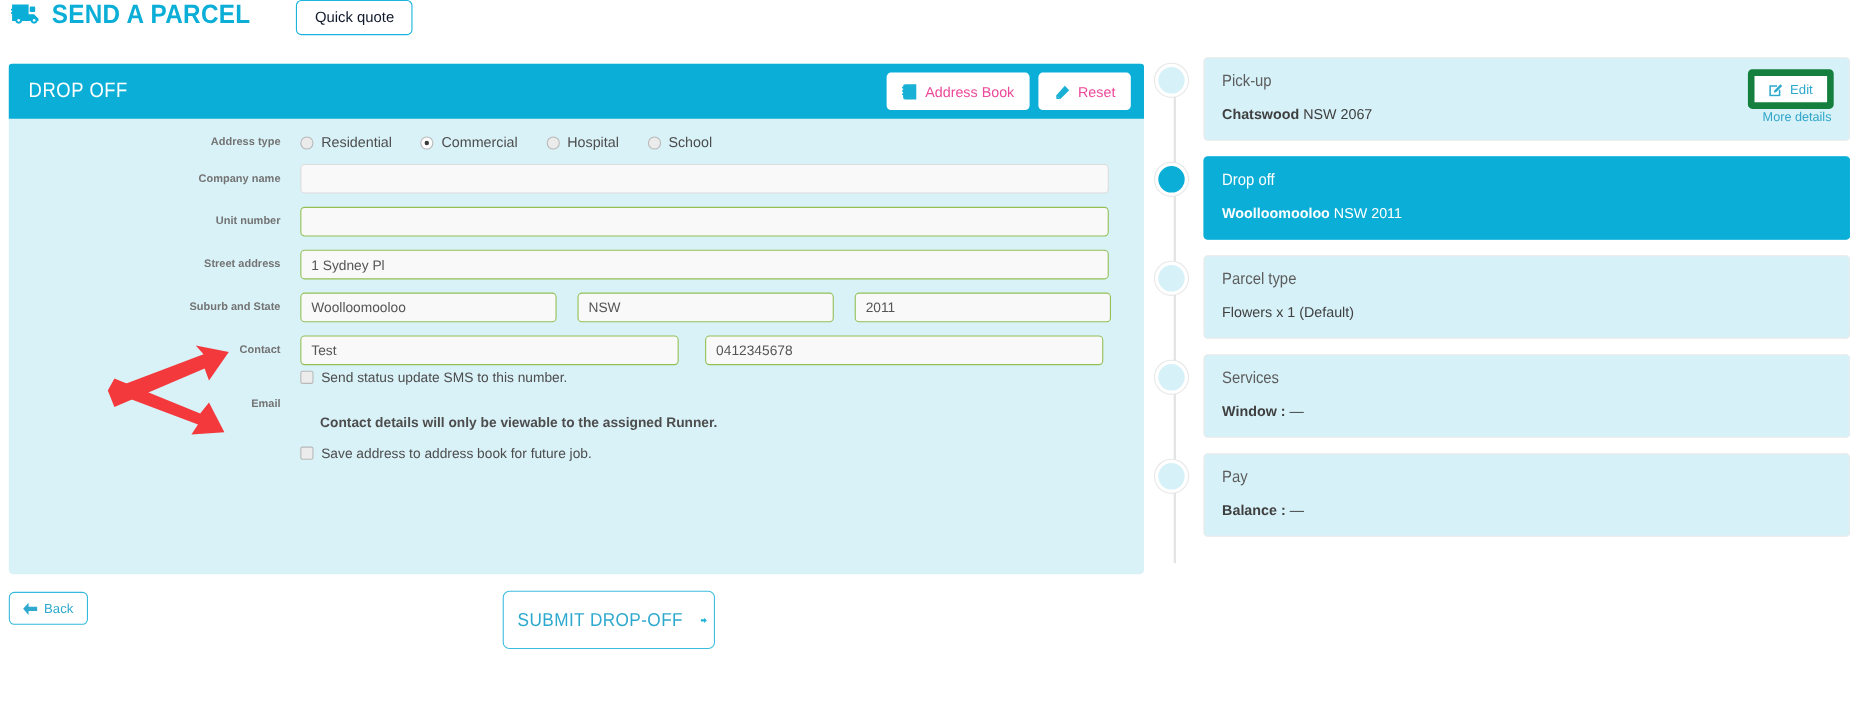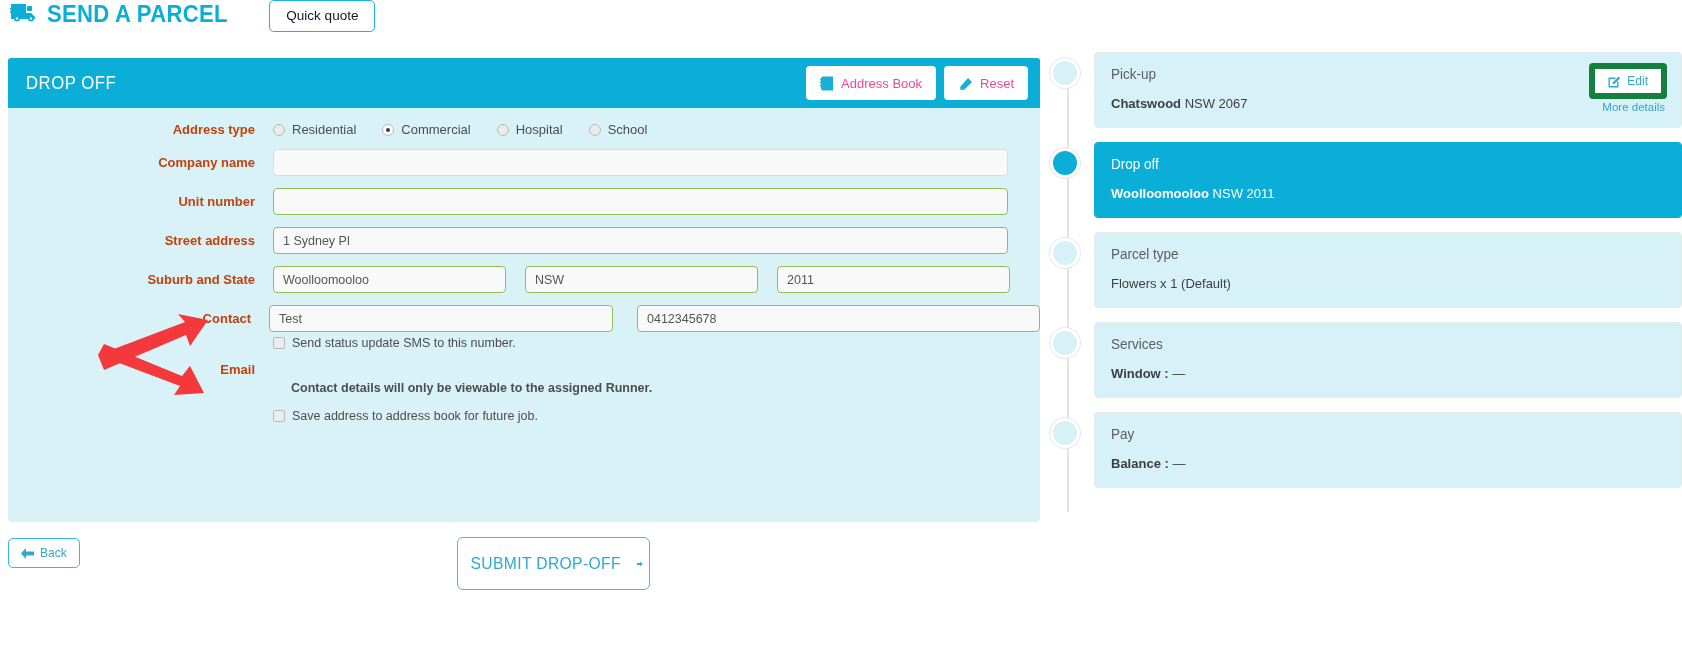--- a/index.html
+++ b/index.html
@@ -55,21 +55,21 @@
     cursor: pointer; white-space: nowrap;
   }
   .hdr-btn svg { display: block; }
 
   
   .form-body { padding: 14px 0 0 0; }
   .row { display: flex; align-items: center; margin-bottom: 12px; }
   .row.tight { margin-bottom: 4px; }
   .lbl {
     width: 265px; text-align: right; padding-right: 18px;
-    font-size: 13px; font-weight: bold; color: #c2410c; white-space: nowrap;
+    font-size: 10px; font-weight: bold; color: #737373; white-space: nowrap;
   }
   .ctrl { flex: 1; display: flex; align-items: center; }
 
   .radio-group { display: flex; align-items: center; gap: 0; }
   .radio-opt { display: flex; align-items: center; margin-right: 26px; cursor: pointer; }
   .radio-dot {
     width: 12px; height: 12px; border-radius: 50%;
     border: 1px solid #b9b9b9; background: #ebebeb;
     margin-right: 7px; position: relative; flex: none;
   }
@@ -86,21 +86,21 @@
     font-family: "Liberation Sans", sans-serif;
   }
   input.fld::placeholder { color: #a8a8a8; }
   .b-grey { border: 1px solid #dcdcdc; }
   .b-green { border: 1px solid #93c055; }
   .bg-yellow { background: #f7f8c2; }
 
   .w-full { width: 735px; }
   .w-third { width: 233px; }
   .w-half { width: 344px; }
-  .w-halfb { width: 403px; }
+  .w-halfb { width: 362px; }
   .gap-sm { margin-left: 19px; }
   .gap-md { margin-left: 24px; }
 
   .checkrow { display: flex; align-items: center; margin-left: 265px; margin-bottom: 12px; }
   .chk {
     width: 12px; height: 12px; border: 1px solid #b9b9b9; background: #ececec;
     border-radius: 2px; margin-right: 7px; flex: none; cursor: pointer;
   }
   .chk-label { font-size: 12.5px; color: #4d4d4d; }
   .note { margin-left: 283px; font-size: 12.5px; color: #4d4d4d; margin-bottom: 14px; font-weight: bold; }

